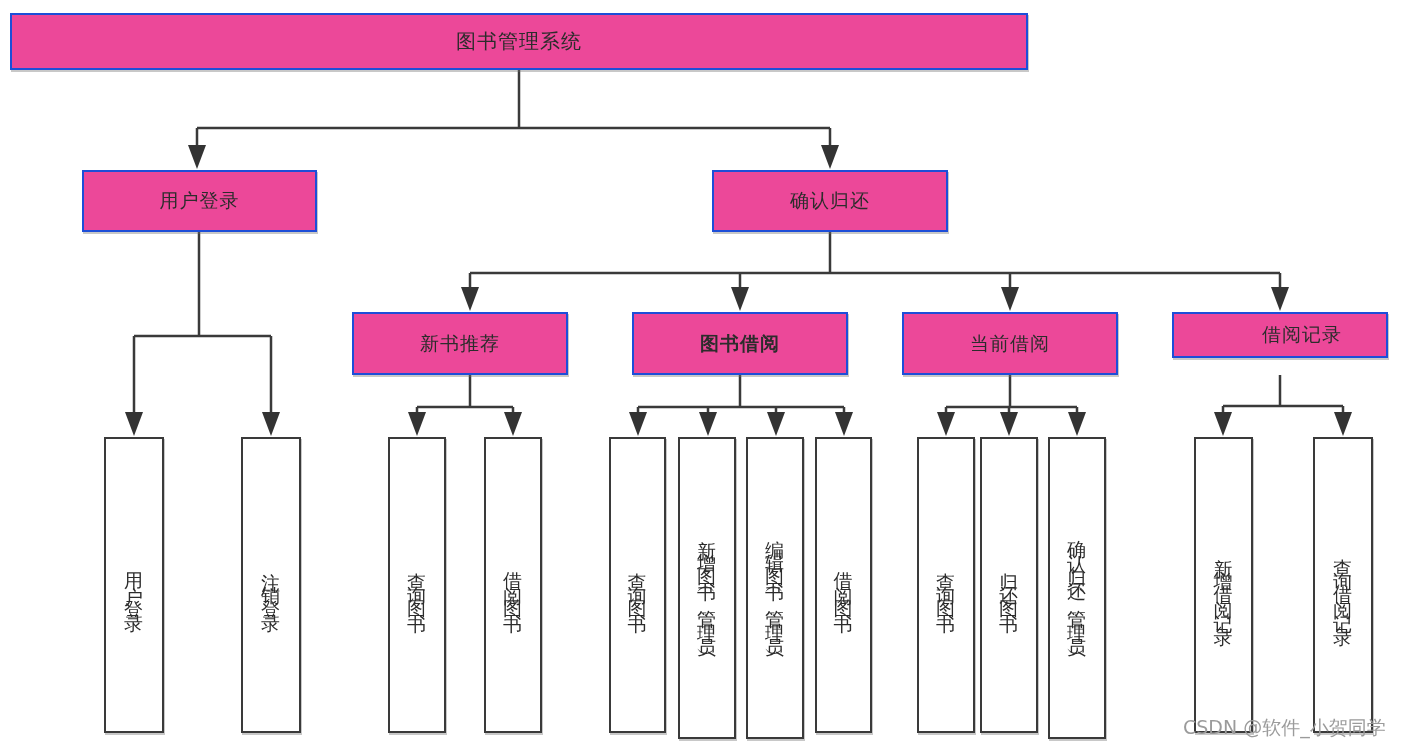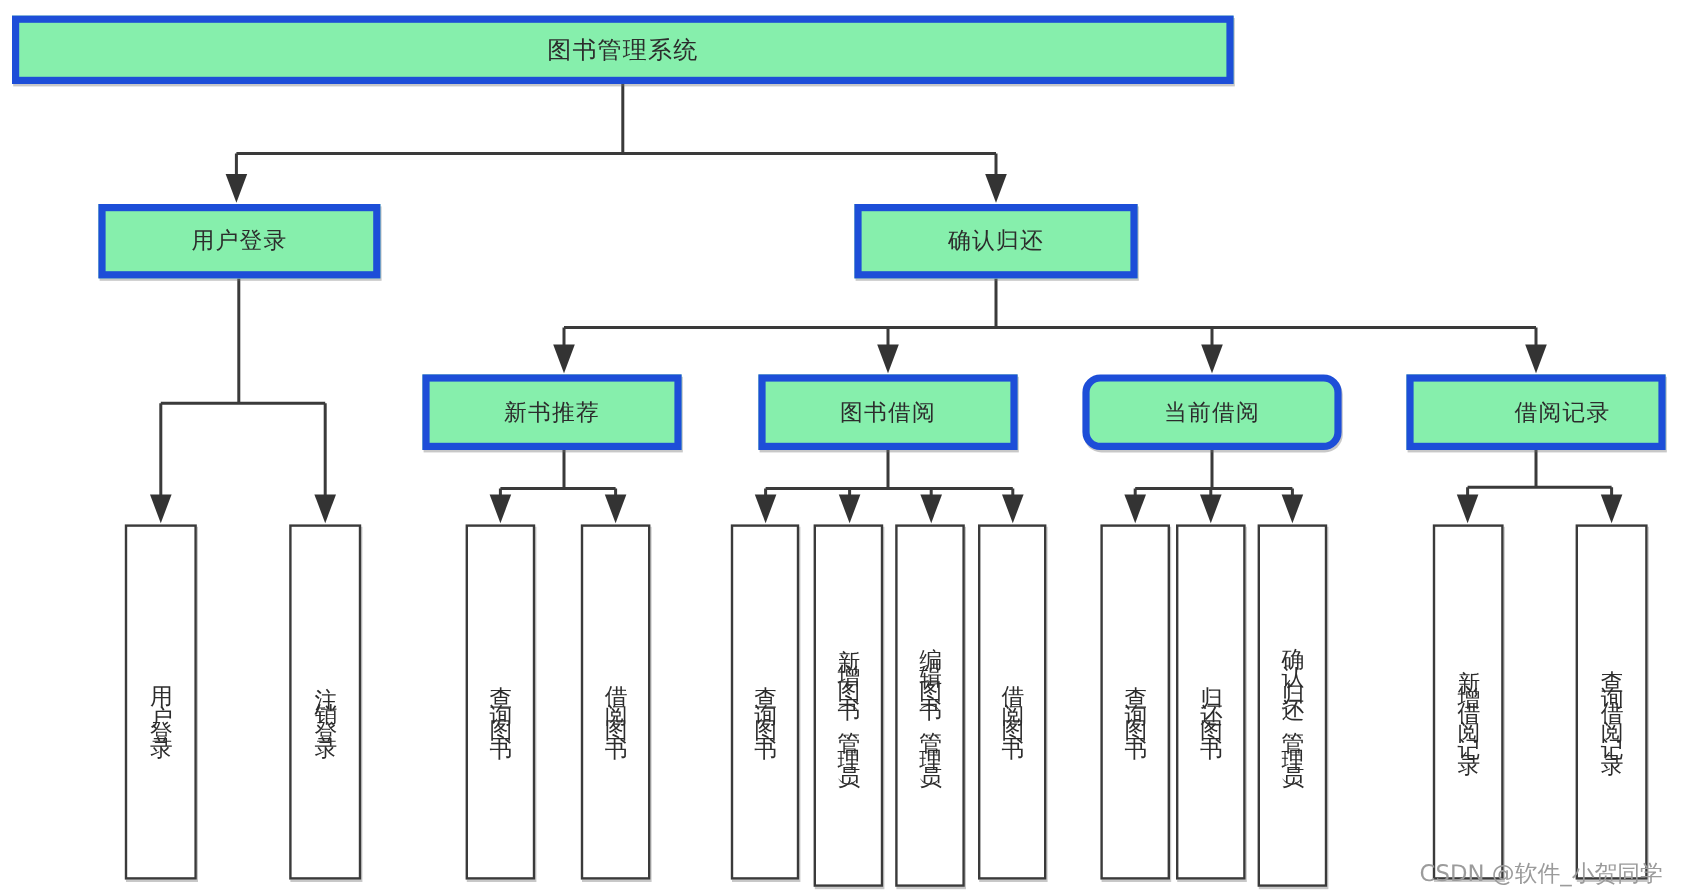--- a/index.html
+++ b/index.html
@@ -3,21 +3,21 @@
 <meta charset="utf-8">
 <style>
   html,body { margin:0; padding:0; background:#fff; }
   .stage {
     position:relative; width:1405px; height:747px; background:#ffffff;
     font-family:"DejaVu Sans","Liberation Sans",sans-serif; overflow:hidden;
   }
   .connector-layer { position:absolute; left:0; top:0; z-index:1; pointer-events:none; }
   .hbox {
     position:absolute; box-sizing:border-box; z-index:2;
-    border:6px solid #1d4ed8; background:#86efac;
+    border:2px solid #1d4ed8; background:#ec4899;
     box-shadow:1px 2px 0 rgba(110,110,110,.38);
     display:flex; align-items:center; justify-content:center;
     font-size:19px; color:#2c2c2c; letter-spacing:1px; white-space:nowrap;
   }
   .root-box { font-size:20px; }
   .vbox {
     position:absolute; box-sizing:border-box; z-index:2;
     border:2px solid #3a3a3a; background:#ffffff;
     box-shadow:1px 2px 0 rgba(110,110,110,.38);
     display:flex; align-items:center; justify-content:center;
@@ -73,27 +73,27 @@
   <div class="hbox" style="left:82px; top:170px; width:235px; height:62px;">
     <span>用户登录</span>
   </div>
   <div class="hbox" style="left:712px; top:170px; width:236px; height:62px;">
     <span>确认归还</span>
   </div>
 
   <div class="hbox" style="left:352px; top:312px; width:216px; height:63px;">
     <span>新书推荐</span>
   </div>
-  <div class="hbox" style="left:632px; top:312px; width:216px; height:63px;">
+  <div class="hbox" style="left:632px; top:312px; width:216px; height:63px;font-weight:bold;">
     <span>图书借阅</span>
   </div>
-  <div class="hbox" style="left:902px; top:312px; width:216px; height:63px;border-radius:15px;">
+  <div class="hbox" style="left:902px; top:312px; width:216px; height:63px;">
     <span>当前借阅</span>
   </div>
-  <div class="hbox" style="left:1172px; top:312px; width:216px; height:63px;padding-left:44px;">
+  <div class="hbox" style="left:1172px; top:312px; width:216px; height:46px;padding-left:44px;">
     <span>借阅记录</span>
   </div>
 
   <div class="vbox" style="left:104px; top:437px; width:60px; height:296px;">
     <span>用户登录</span>
   </div>
   <div class="vbox" style="left:241px; top:437px; width:60px; height:296px;">
     <span>注销登录</span>
   </div>
 

